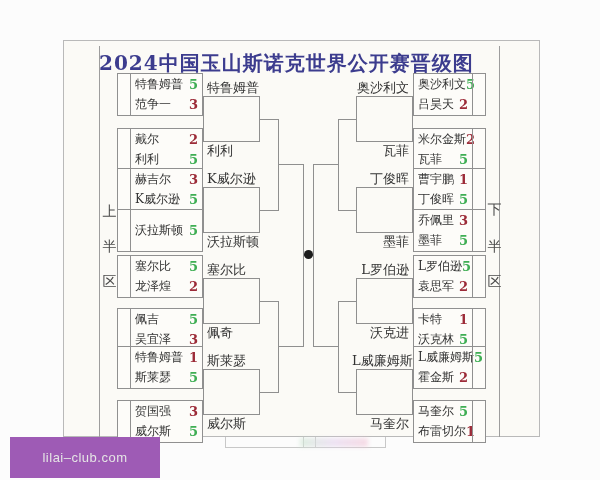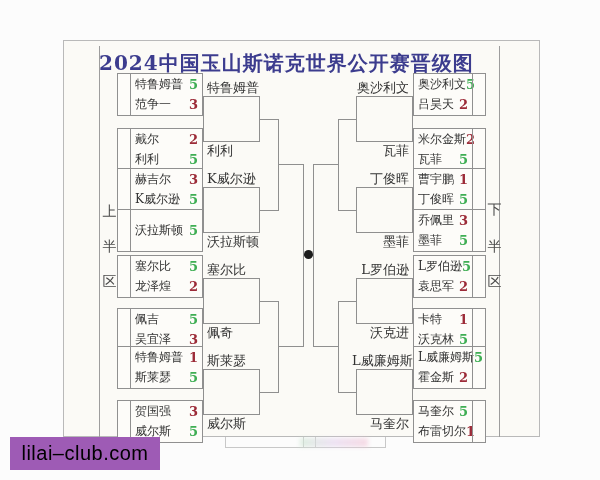--- a/index.html
+++ b/index.html
@@ -37,22 +37,22 @@
   .q0{top:96px}.q1{top:187px}.q2{top:278px}.q3{top:369px}
   .r2label{position:absolute;font-size:13px;color:#333;white-space:nowrap;height:15px;line-height:15px;}
   .r2label.lleft{left:207px;}
   .r2label.lright{left:352px;width:57px;text-align:right;}
   .lt0{top:80px}.lt1{top:143px}.lt2{top:171px}.lt3{top:234px}
   .lt4{top:262px}.lt5{top:325px}.lt6{top:353px}.lt7{top:416px}
   .dot{position:absolute;left:304px;top:250px;width:9px;height:9px;border-radius:50%;background:#1c1c1c;}
   .remnant{position:absolute;background:#c8c8c8;}
   .smudge{position:absolute;left:300px;top:438px;width:68px;height:9px;opacity:.65;
           background:linear-gradient(90deg,#cfe8d4,#e6d5ef,#f3c9d9);filter:blur(2px);}
-  .watermark{position:absolute;left:10px;top:437px;width:150px;height:33px;background:#9e5bb5;
-          color:#000000;font-family:"Liberation Sans", sans-serif;font-size:20px;
+  .watermark{position:absolute;left:10px;top:437px;width:150px;height:41px;background:#9e5bb5;
+          color:#e5e5e5;font-family:"Liberation Sans", sans-serif;font-size:13px;
           display:flex;align-items:center;justify-content:center;letter-spacing:.5px;}
 </style>
 </head>
 <body>
 
 <div class="stage">
 
   <div class="photo"></div>
   <div class="title">2024中国玉山斯诺克世界公开赛晋级图</div>
 

